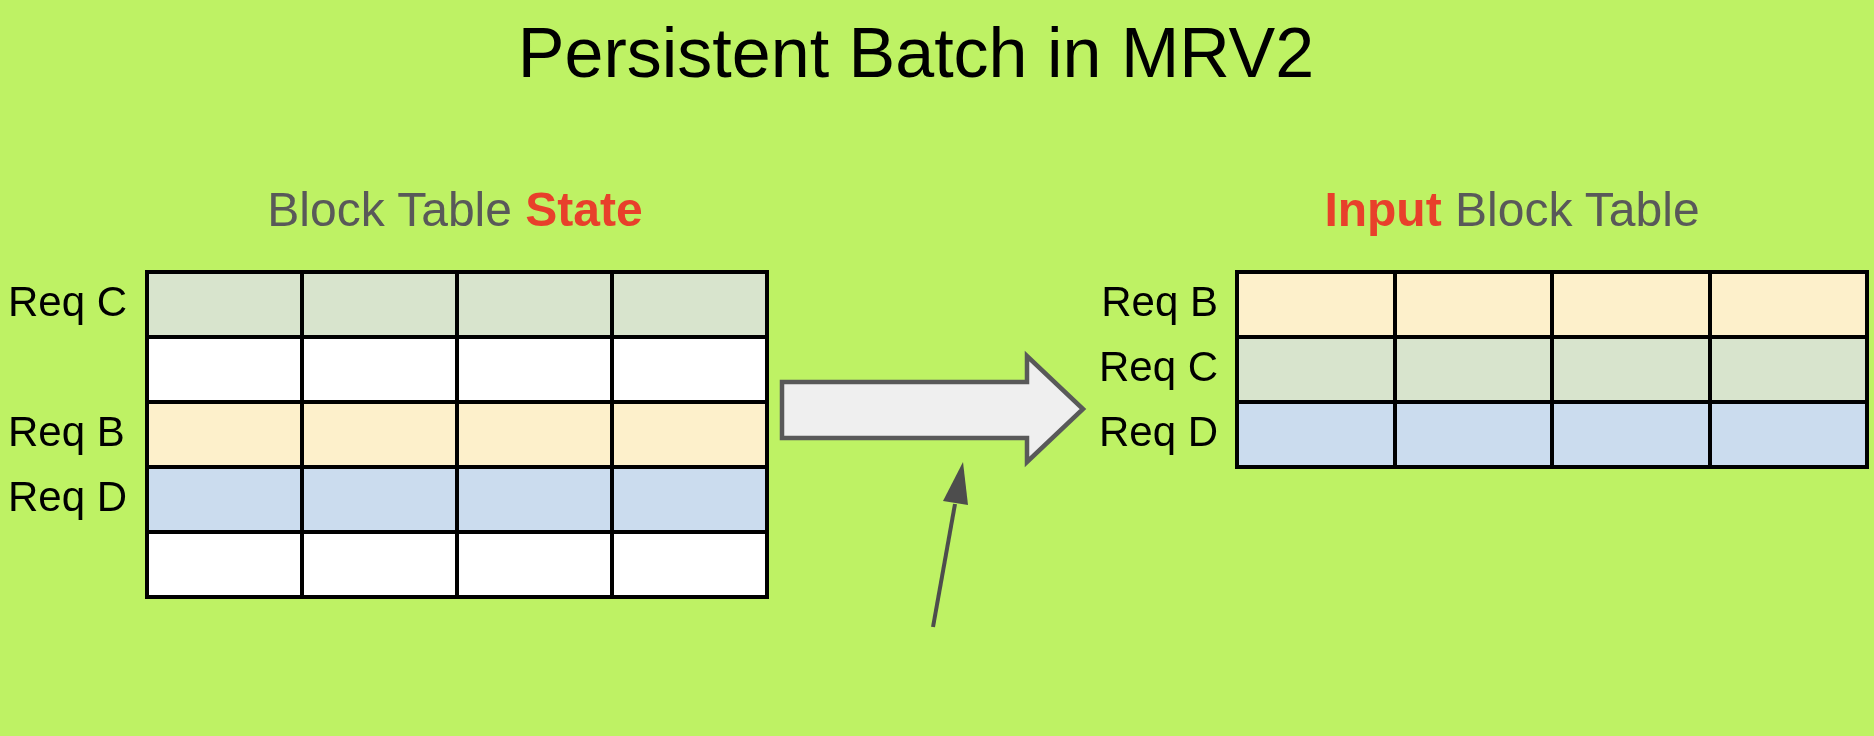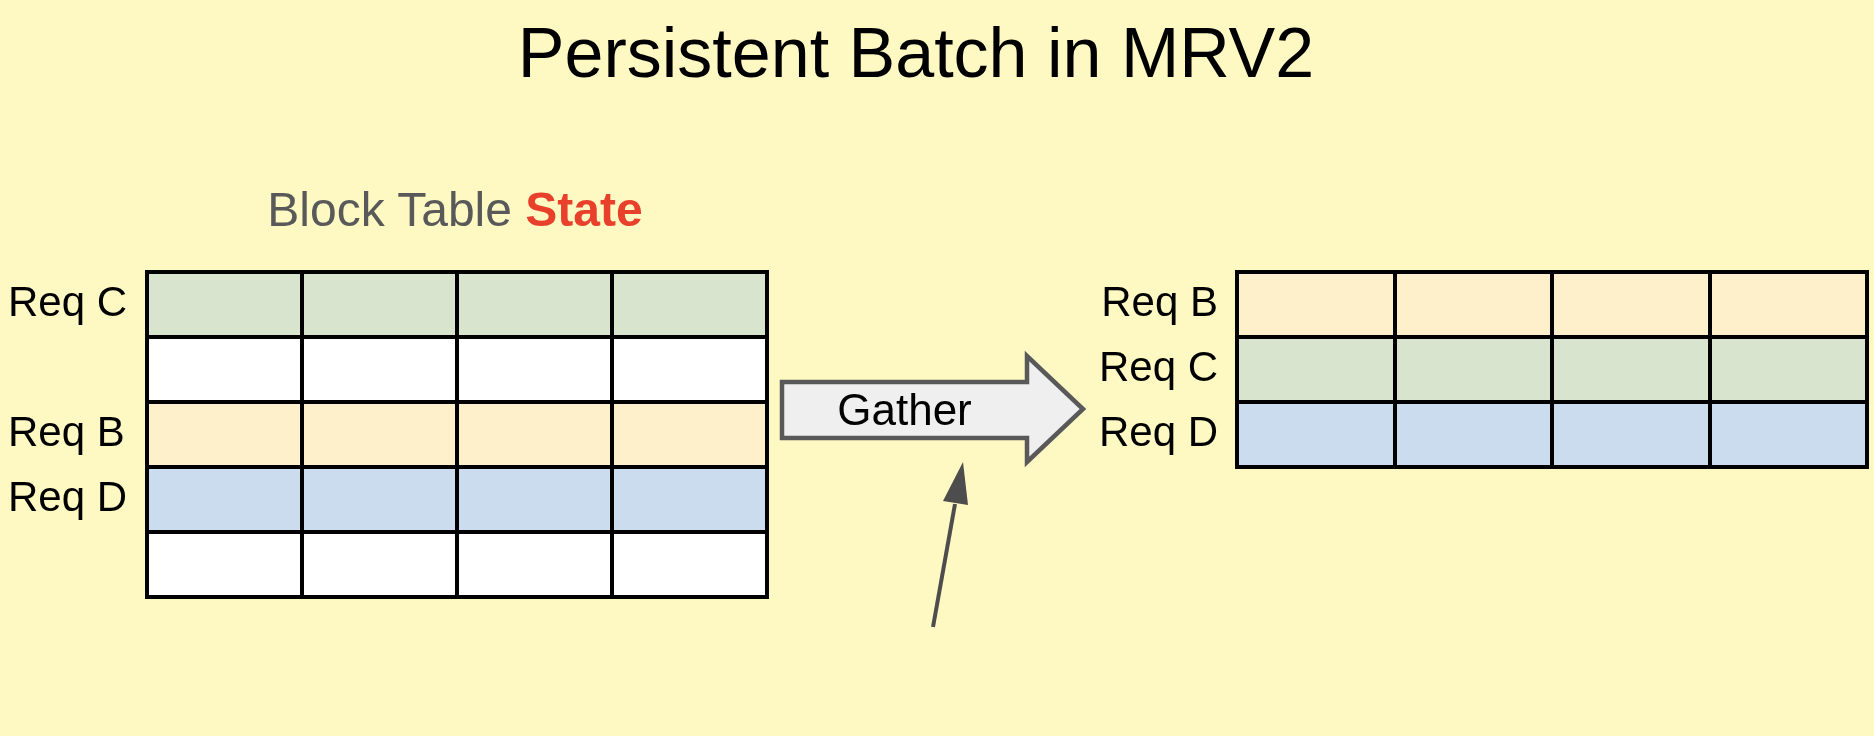--- a/index.html
+++ b/index.html
@@ -5,21 +5,21 @@
   html, body {
     margin: 0;
     padding: 0;
     background: #ffffff;
     font-family: "Liberation Sans", "DejaVu Sans", sans-serif;
   }
   .stage {
     position: relative;
     width: 1874px;
     height: 736px;
-    background: #fef9c3;
+    background: #bef264;
     overflow: hidden;
   }
   .diagram-title {
     position: absolute;
     top: 14px;
     left: 0;
     width: 1832px;
     text-align: center;
     font-size: 70px;
     line-height: 78px;
@@ -110,20 +110,21 @@
 </style>
 </head>
 <body>
 
 <div class="stage">
 
   <div class="diagram-title">Persistent Batch in MRV2</div>
 
   <div class="section-title section-title-left"><span>Block Table </span><span class="accent">State</span></div>
 
+  <div class="section-title section-title-right"><span class="accent">Input</span><span> Block Table</span></div>
 
   <div class="row-label state-label sl-0">Req C</div>
   <div class="row-label state-label sl-2">Req B</div>
   <div class="row-label state-label sl-3">Req D</div>
 
   <div class="row-label input-label il-0">Req B</div>
   <div class="row-label input-label il-1">Req C</div>
   <div class="row-label input-label il-2">Req D</div>
 
   <div class="block-table state-table">
@@ -163,16 +164,15 @@
       <div class="cell" style="background: rgb(203, 220, 238);"></div>
       <div class="cell" style="background: rgb(203, 220, 238);"></div>
     </div>
 
   <svg class="overlay-svg" viewBox="0 0 1874 736" xmlns="http://www.w3.org/2000/svg">
     <polygon points="782,382 1027,382 1027,356 1083,409 1027,462 1027,438 782,438" fill="#efefef" stroke="#595959" stroke-width="4.5" stroke-linejoin="miter"></polygon>
     <line x1="933" y1="627" x2="955" y2="504" stroke="#4d4d4d" stroke-width="4"></line>
     <polygon points="963,462 968,505 943,501" fill="#4d4d4d"></polygon>
   </svg>
 
-  <div class="gather-label">Gather</div>
 
 
 </div>
 
 </body></html>

